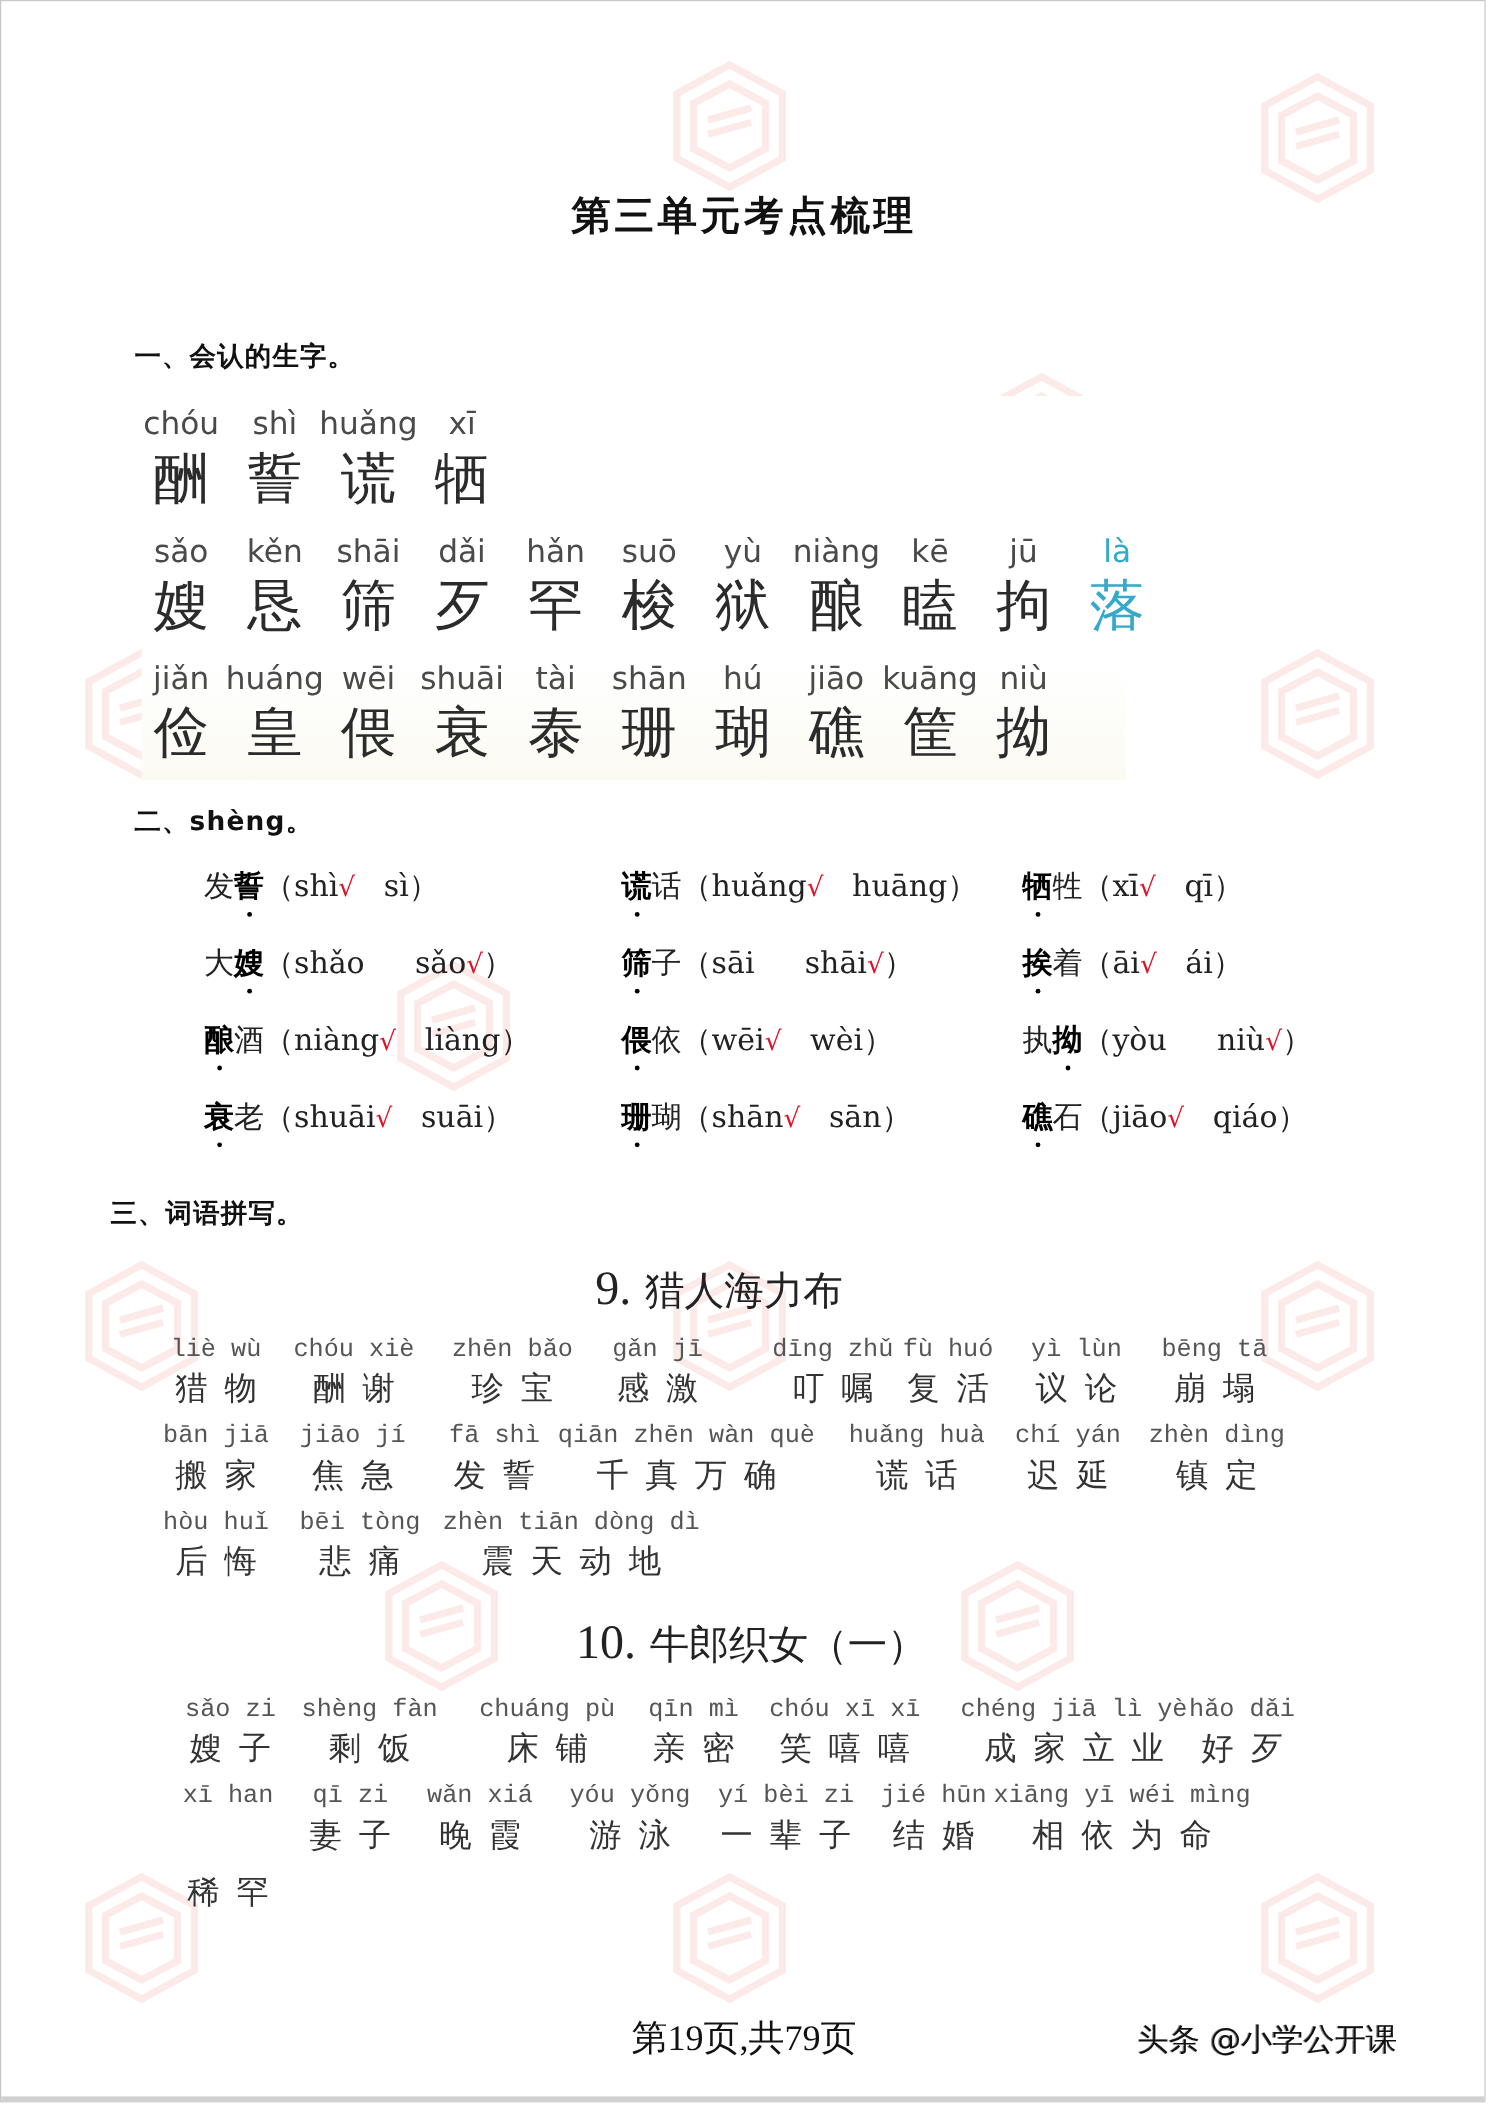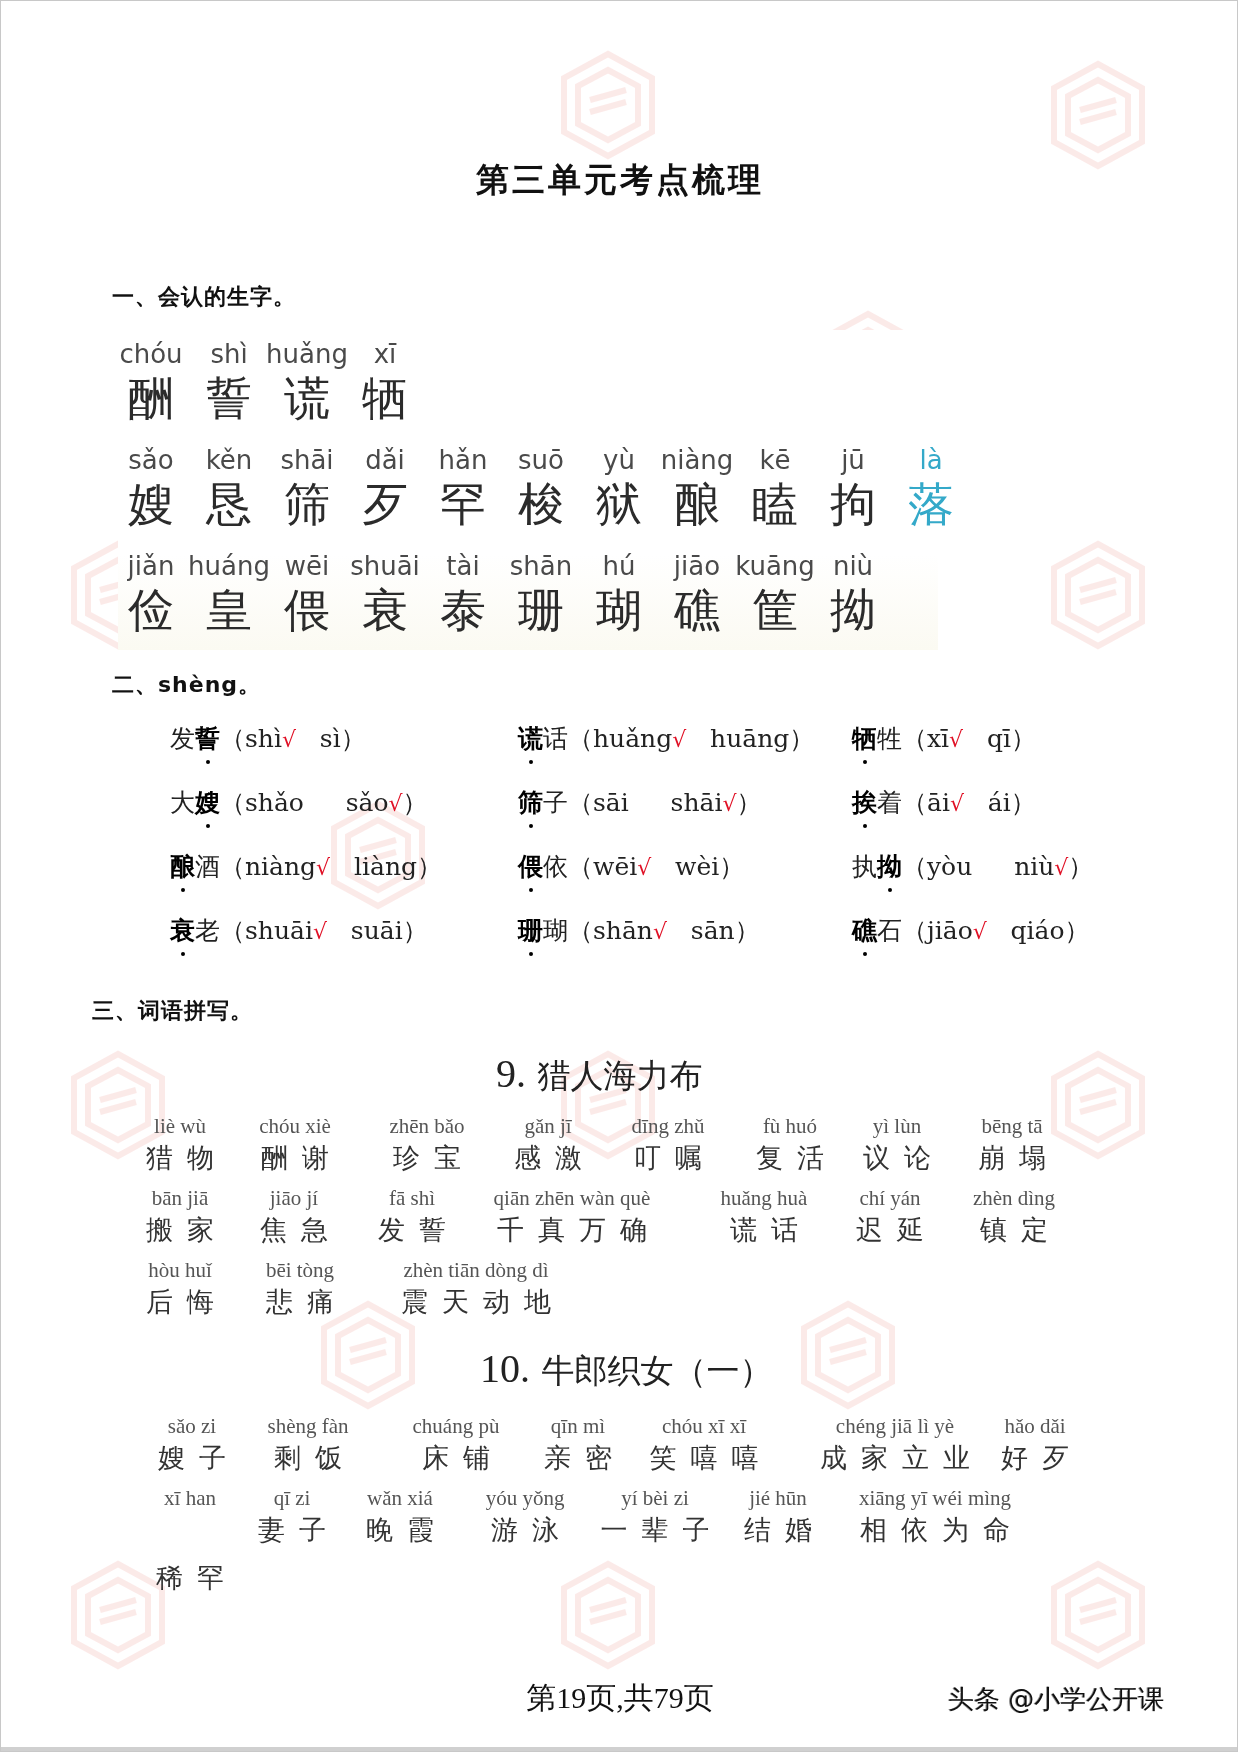--- a/index.html
+++ b/index.html
@@ -59,21 +59,21 @@
   .lesson-title {
     position: absolute; font-size: 36px; color: #222;
   }
   .lesson-title .num { font-family: "Liberation Serif", serif; font-size: 40px; font-weight: normal; }
   .lesson-title .name { font-family: "DejaVu Sans", sans-serif; font-weight: normal; font-size: 33px; }
   .word-row { position: absolute; left: 0; width: 1240px; height: 66px; }
   .word {
     position: absolute; display: flex; flex-direction: column; align-items: center;
   }
   .word .py {
-    font-family: Liberation Serif, serif; font-size: 21px; color: #555; line-height: 28px; white-space: pre;
+    font-family: Liberation Mono, monospace; font-size: 21px; color: #555; line-height: 28px; white-space: pre;
   }
   .word .hz {
     font-family: "DejaVu Serif", serif; font-size: 27px; color: #333; line-height: 36px; letter-spacing: 14px; white-space: pre;
     margin-right: -14px;
   }
 
   .footer-page {
     position: absolute; left: 0; width: 1240px; top: 1678px; text-align: center;
     font-family: "Liberation Serif", serif; font-size: 30px; color: #111;
   }
@@ -357,21 +357,21 @@
         <span class="hz">酬谢</span>
       </div>
       <div class="word" style="left: 347px; width: 160px;">
         <span class="py">zhēn bǎo</span>
         <span class="hz">珍宝</span>
       </div>
       <div class="word" style="left: 468px; width: 160px;">
         <span class="py">gǎn jī</span>
         <span class="hz">感激</span>
       </div>
-      <div class="word" style="left: 588px; width: 160px;">
+      <div class="word" style="left: 614px; width: 160px;">
         <span class="py">dīng zhǔ</span>
         <span class="hz">叮嘱</span>
       </div>
       <div class="word" style="left: 710px; width: 160px;">
         <span class="py">fù huó</span>
         <span class="hz">复活</span>
       </div>
       <div class="word" style="left: 817px; width: 160px;">
         <span class="py">yì lùn</span>
         <span class="hz">议论</span>

